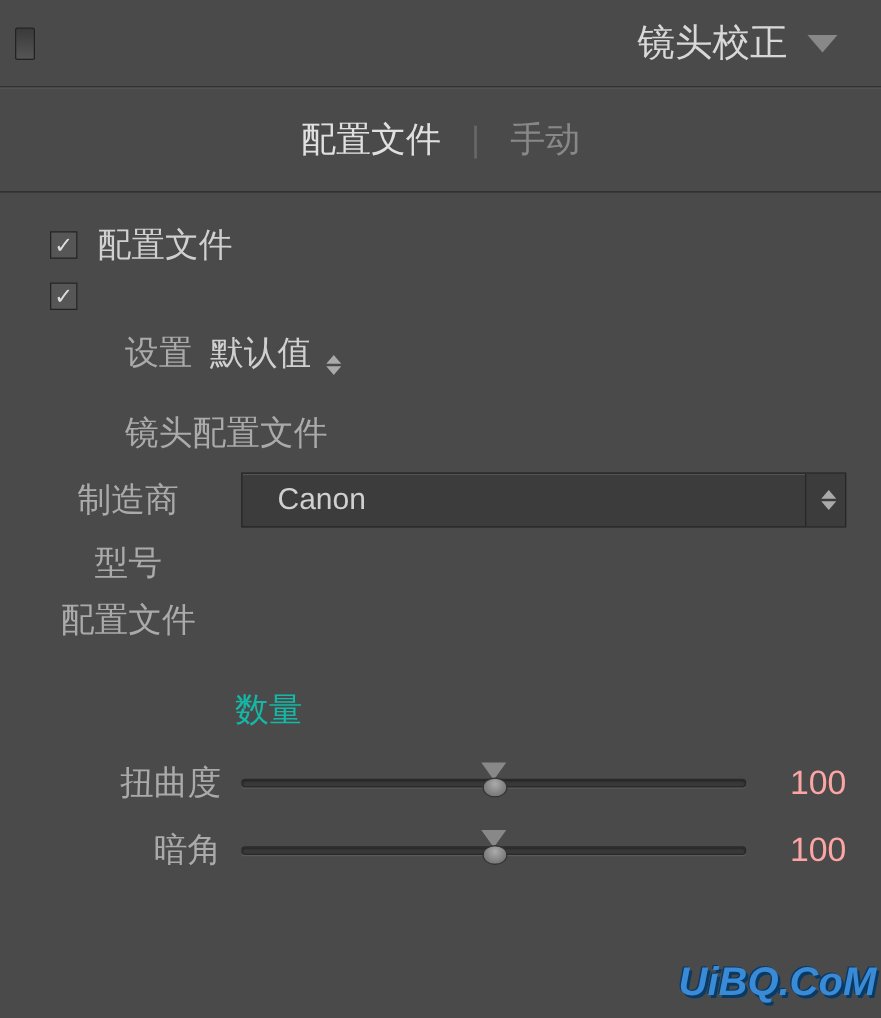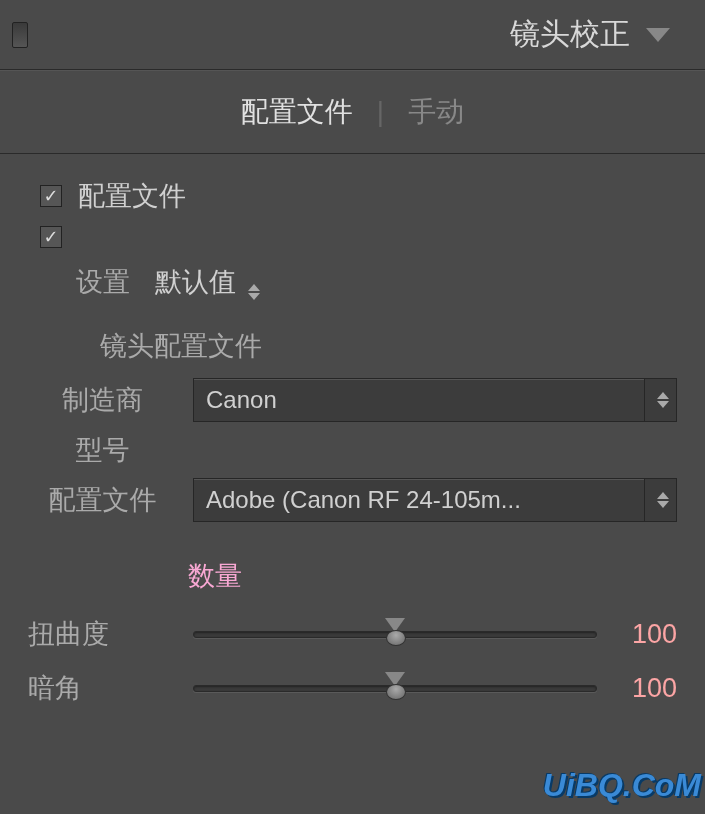--- a/index.html
+++ b/index.html
@@ -78,22 +78,22 @@
       font-size: 18px;
       color: #ddd;
     }
     .checkbox-label {
       font-size: 27px;
       color: #d0d0d0;
     }
     .setting-row {
       display: flex;
       align-items: flex-end;
-      gap: 25px;
-      margin-left: 48px;
+      gap: 14px;
+      margin-left: 72px;
       margin-top: 16px;
       margin-bottom: 28px;
     }
     .setting-label { font-size: 27px; color: #aaa; }
     .setting-value { font-size: 27px; color: #d0d0d0; }
     .updown-icon {
       display: inline-flex;
       flex-direction: column;
       gap: 2px;
       margin-left: 4px;
@@ -133,53 +133,53 @@
       display: flex;
       align-items: center;
       background: #3c3c3c;
       border: 1px solid #262626;
       height: 44px;
       position: relative;
       box-shadow: inset 0 1px 0 #555;
     }
     .dropdown-value {
       flex: 1;
-      padding: 0 12px;
+      padding: 0 28px;
       font-size: 24px;
       color: #d0d0d0;
       white-space: nowrap;
       overflow: hidden;
       text-overflow: ellipsis;
     }
     .dropdown-btn {
       width: 32px;
       height: 100%;
       border-left: 1px solid #262626;
       display: flex;
       align-items: center;
       justify-content: center;
       background: #3c3c3c;
     }
     .amount-section {
       margin-top: 36px;
     }
     .amount-title {
       font-size: 27px;
-      color: #f9a8d4;
+      color: #14b8a6;
       margin-left: 160px;
       margin-bottom: 22px;
     }
     .slider-row {
       display: flex;
       align-items: center;
       margin-bottom: 18px;
     }
     .slider-label {
       width: 165px;
-      text-align: left;
+      text-align: right;
       font-size: 27px;
       color: #aaa;
       padding-right: 16px;
     }
     .slider-track-wrap {
       flex: 1;
       position: relative;
       height: 30px;
       display: flex;
       align-items: center;
@@ -287,29 +287,20 @@
       </div>
     </div>
   </div>
 
   <div class="dropdown-row">
     <div class="dropdown-label">型号</div>
   </div>
 
   <div class="dropdown-row">
     <div class="dropdown-label">配置文件</div>
-    <div class="dropdown">
-      <div class="dropdown-value">Adobe (Canon RF 24-105m...</div>
-      <div class="dropdown-btn">
-        <span class="updown-icon">
-            <span class="tri-up"></span>
-            <span class="tri-down"></span>
-          </span>
-      </div>
-    </div>
   </div>
 
   <div class="amount-section">
     <div class="amount-title">数量</div>
 
     <div class="slider-row">
       <div class="slider-label">扭曲度</div>
       <div class="slider-track-wrap">
         <div class="slider-track"></div>
         <div class="slider-thumb"></div>

